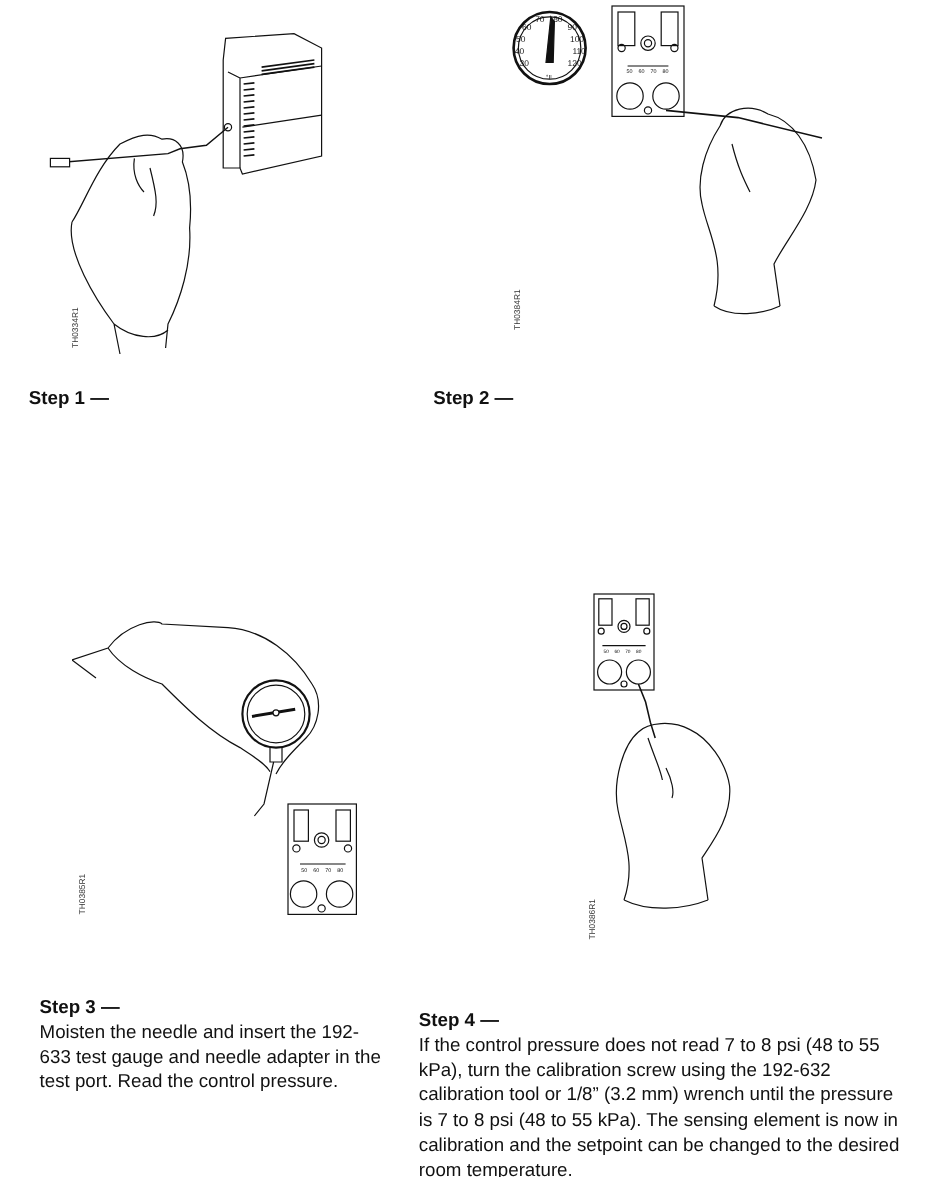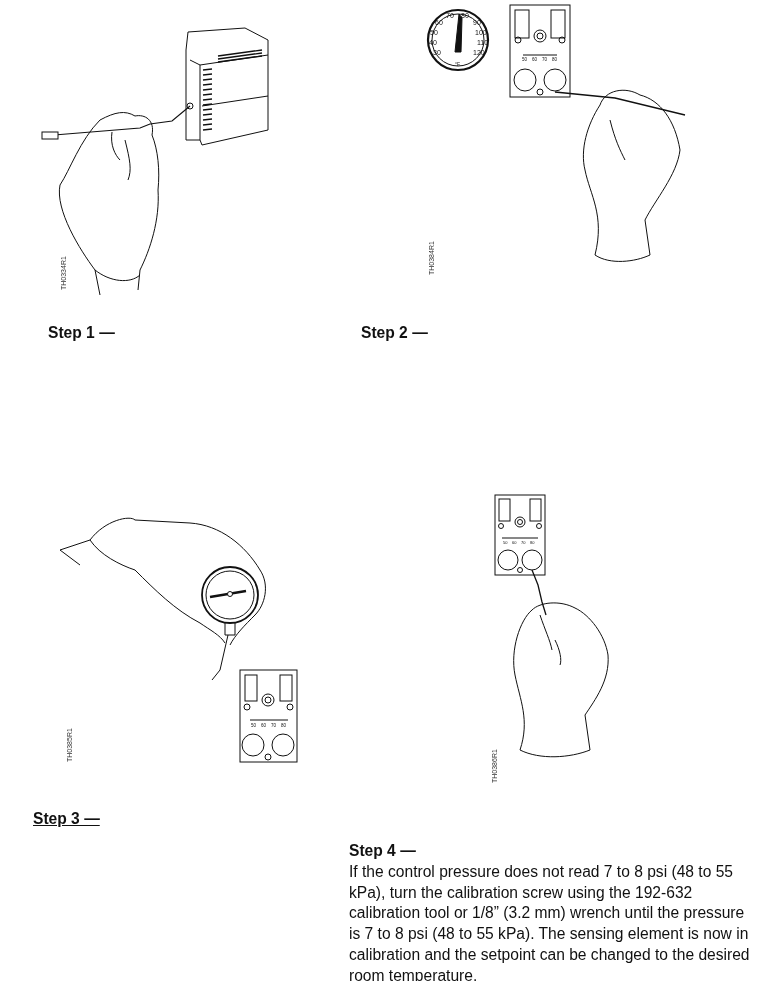--- a/index.html
+++ b/index.html
@@ -97,21 +97,21 @@
     </g>
 
     <path d="M140 92 L200 98 L270 115" stroke-width="1.3"></path>
 
     <path d="M185 105 C190 90 210 86 225 95 C245 100 260 120 265 150 C262 175 240 200 230 220 L235 255 M185 105 C172 125 165 150 170 170 C175 195 190 215 180 255 M180 255 C195 265 220 262 235 255"></path>
     <path d="M195 120 C200 140 205 150 210 160"></path>
   </svg>
 </div>
 <div class="code" style="left:428px;top:275px;">TH0384R1</div>
 
-<div class="step" style="left:48px;top:323px;width:300px;">
+<div class="step" style="left:24px;top:323px;width:300px;">
   <span class="title">Step 1 —</span>
 </div>
 
 <div class="step" style="left:361px;top:323px;width:395px;">
   <span class="title">Step 2 —</span>
 </div>
 
 <div class="fig" style="left:60px;top:495px;">
   <svg width="270" height="290" viewBox="0 0 270 290" fill="none" stroke="#111" stroke-width="1">
 
@@ -172,20 +172,21 @@
     </g>
 
     <path d="M52 80 L58 95 L62 112 L66 125" stroke-width="1.3"></path>
 
     <path d="M52 120 C60 112 80 110 95 118 C110 125 125 145 128 165 C130 190 115 210 105 225 L110 260 M52 120 C40 130 30 160 35 185 C40 210 50 230 40 260 M40 260 C60 270 90 268 110 260"></path>
     <path d="M60 125 C65 140 70 150 72 160 M75 150 C80 160 82 170 80 175"></path>
   </svg>
 </div>
 <div class="code" style="left:491px;top:783px;">TH0386R1</div>
 
-<div class="step" style="left:33px;top:809px;width:290px;text-decoration:underline;">
+<div class="step" style="left:33px;top:830px;width:290px;">
   <span class="title">Step 3 —</span>
+  <span class="body">Moisten the needle and insert the 192-633 test gauge and needle adapter in the test port. Read the control pressure.</span>
 </div>
 
 <div class="step" style="left:349px;top:841px;width:405px;">
   <span class="title">Step 4 —</span>
   <span class="body">If the control pressure does not read 7 to 8 psi (48 to 55 kPa), turn the calibration screw using the 192-632 calibration tool or 1/8” (3.2 mm) wrench until the pressure is 7 to 8 psi (48 to 55 kPa). The sensing element is now in calibration and the setpoint can be changed to the desired room temperature.</span>
 </div>
 
 </body></html>

